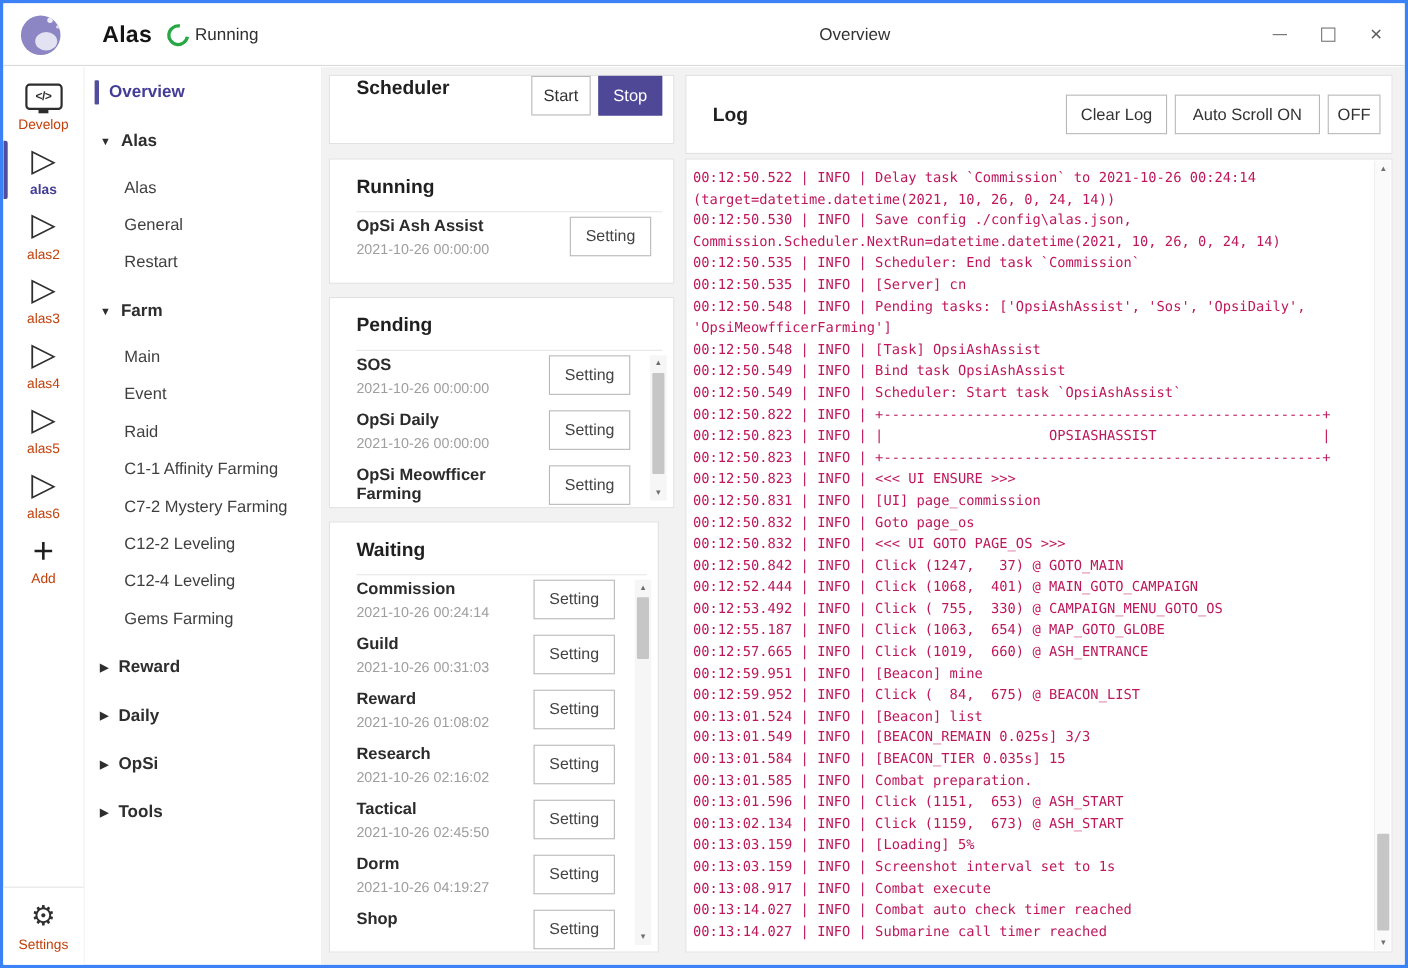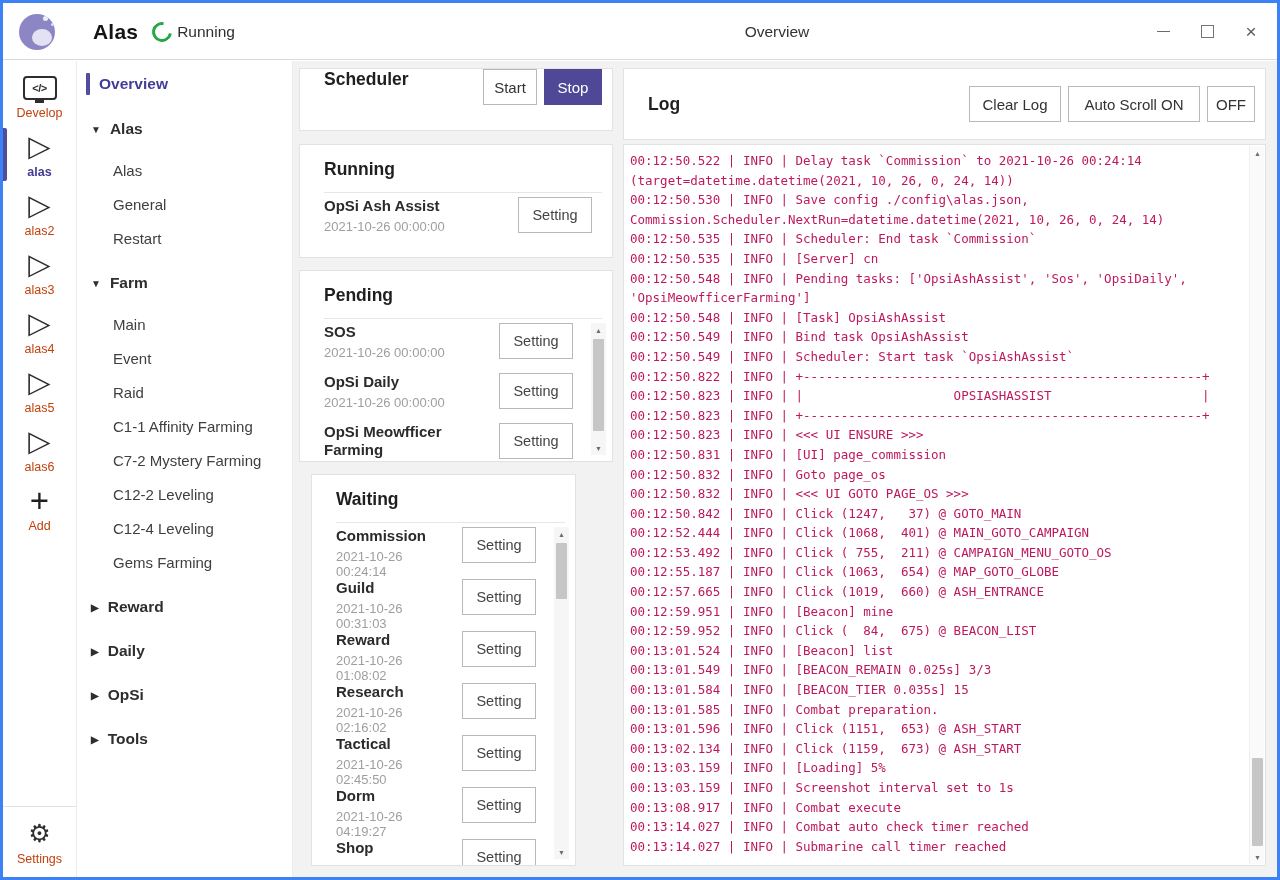--- a/index.html
+++ b/index.html
@@ -56,21 +56,21 @@
 
   .card-scheduler { left:6px; top:7px; width:314px; height:63px; display:flex; align-items:flex-start; padding:0 10px 0 24px; }
   .card-title { font-size:17.5px; font-weight:bold; color:#1f1f1f; }
   .sched-buttons { margin-left:auto; display:flex; gap:7px; }
   .btn { background:#fff; border:1px solid #b8b8b8; font-family:"Liberation Sans",sans-serif; font-size:15px; color:#333; height:36px; display:flex; align-items:center; justify-content:center; cursor:pointer; }
   .btn-start { width:54px; }
   .btn-stop { width:58px; background:var(--accent2,#4e4896); border-color:var(--accent2,#4e4896); color:#fff; }
 
   .card-running { left:6px; top:83px; width:314px; height:114px; overflow:hidden; }
   .card-pending { left:6px; top:209px; width:314px; height:192px; overflow:hidden; }
-  .card-waiting { left:18px; top:413px; width:265px; height:392px; overflow:hidden; }
+  .card-waiting { left:6px; top:413px; width:300px; height:392px; overflow:hidden; }
   .sec-title { padding:14px 0 0 24px; font-size:17.5px; font-weight:bold; color:#1f1f1f; }
   .sec-divider { margin:12px 10px 0 24px; border-bottom:1px solid #e6e6e6; }
   .task-list { padding:4px 39px 0 24px; }
   .card-running .task-list { padding-right:20px; }
   .task-row { min-height:50px; display:flex; }
   .task-info { flex:1; padding-right:8px; }
   .task-name { font-size:15px; font-weight:bold; color:#2b2b2b; line-height:18px; }
   .task-time { font-size:13px; color:#9e9e9e; margin-top:4px; line-height:15px; }
   .setting-btn { width:74px; font-size:14.5px; color:#444; flex:none; }
 
@@ -375,21 +375,21 @@
           <div class="log-line">00:12:50.549 | INFO | Scheduler: Start task `OpsiAshAssist`</div>
           <div class="log-line">00:12:50.822 | INFO | +-----------------------------------------------------+</div>
           <div class="log-line">00:12:50.823 | INFO | |                    OPSIASHASSIST                    |</div>
           <div class="log-line">00:12:50.823 | INFO | +-----------------------------------------------------+</div>
           <div class="log-line">00:12:50.823 | INFO | &lt;&lt;&lt; UI ENSURE &gt;&gt;&gt;</div>
           <div class="log-line">00:12:50.831 | INFO | [UI] page_commission</div>
           <div class="log-line">00:12:50.832 | INFO | Goto page_os</div>
           <div class="log-line">00:12:50.832 | INFO | &lt;&lt;&lt; UI GOTO PAGE_OS &gt;&gt;&gt;</div>
           <div class="log-line">00:12:50.842 | INFO | Click (1247,   37) @ GOTO_MAIN</div>
           <div class="log-line">00:12:52.444 | INFO | Click (1068,  401) @ MAIN_GOTO_CAMPAIGN</div>
-          <div class="log-line">00:12:53.492 | INFO | Click ( 755,  211) @ CAMPAIGN_MENU_GOTO_OS</div>
+          <div class="log-line">00:12:53.492 | INFO | Click ( 755,  330) @ CAMPAIGN_MENU_GOTO_OS</div>
           <div class="log-line">00:12:55.187 | INFO | Click (1063,  654) @ MAP_GOTO_GLOBE</div>
           <div class="log-line">00:12:57.665 | INFO | Click (1019,  660) @ ASH_ENTRANCE</div>
           <div class="log-line">00:12:59.951 | INFO | [Beacon] mine</div>
           <div class="log-line">00:12:59.952 | INFO | Click (  84,  675) @ BEACON_LIST</div>
           <div class="log-line">00:13:01.524 | INFO | [Beacon] list</div>
           <div class="log-line">00:13:01.549 | INFO | [BEACON_REMAIN 0.025s] 3/3</div>
           <div class="log-line">00:13:01.584 | INFO | [BEACON_TIER 0.035s] 15</div>
           <div class="log-line">00:13:01.585 | INFO | Combat preparation.</div>
           <div class="log-line">00:13:01.596 | INFO | Click (1151,  653) @ ASH_START</div>
           <div class="log-line">00:13:02.134 | INFO | Click (1159,  673) @ ASH_START</div>

